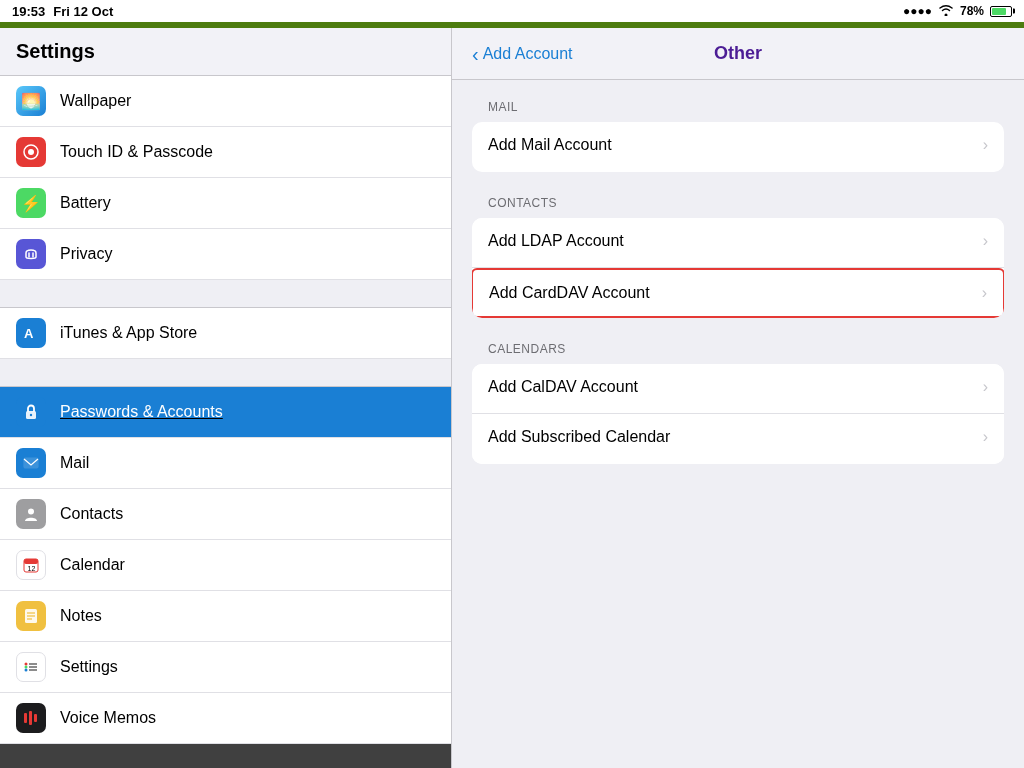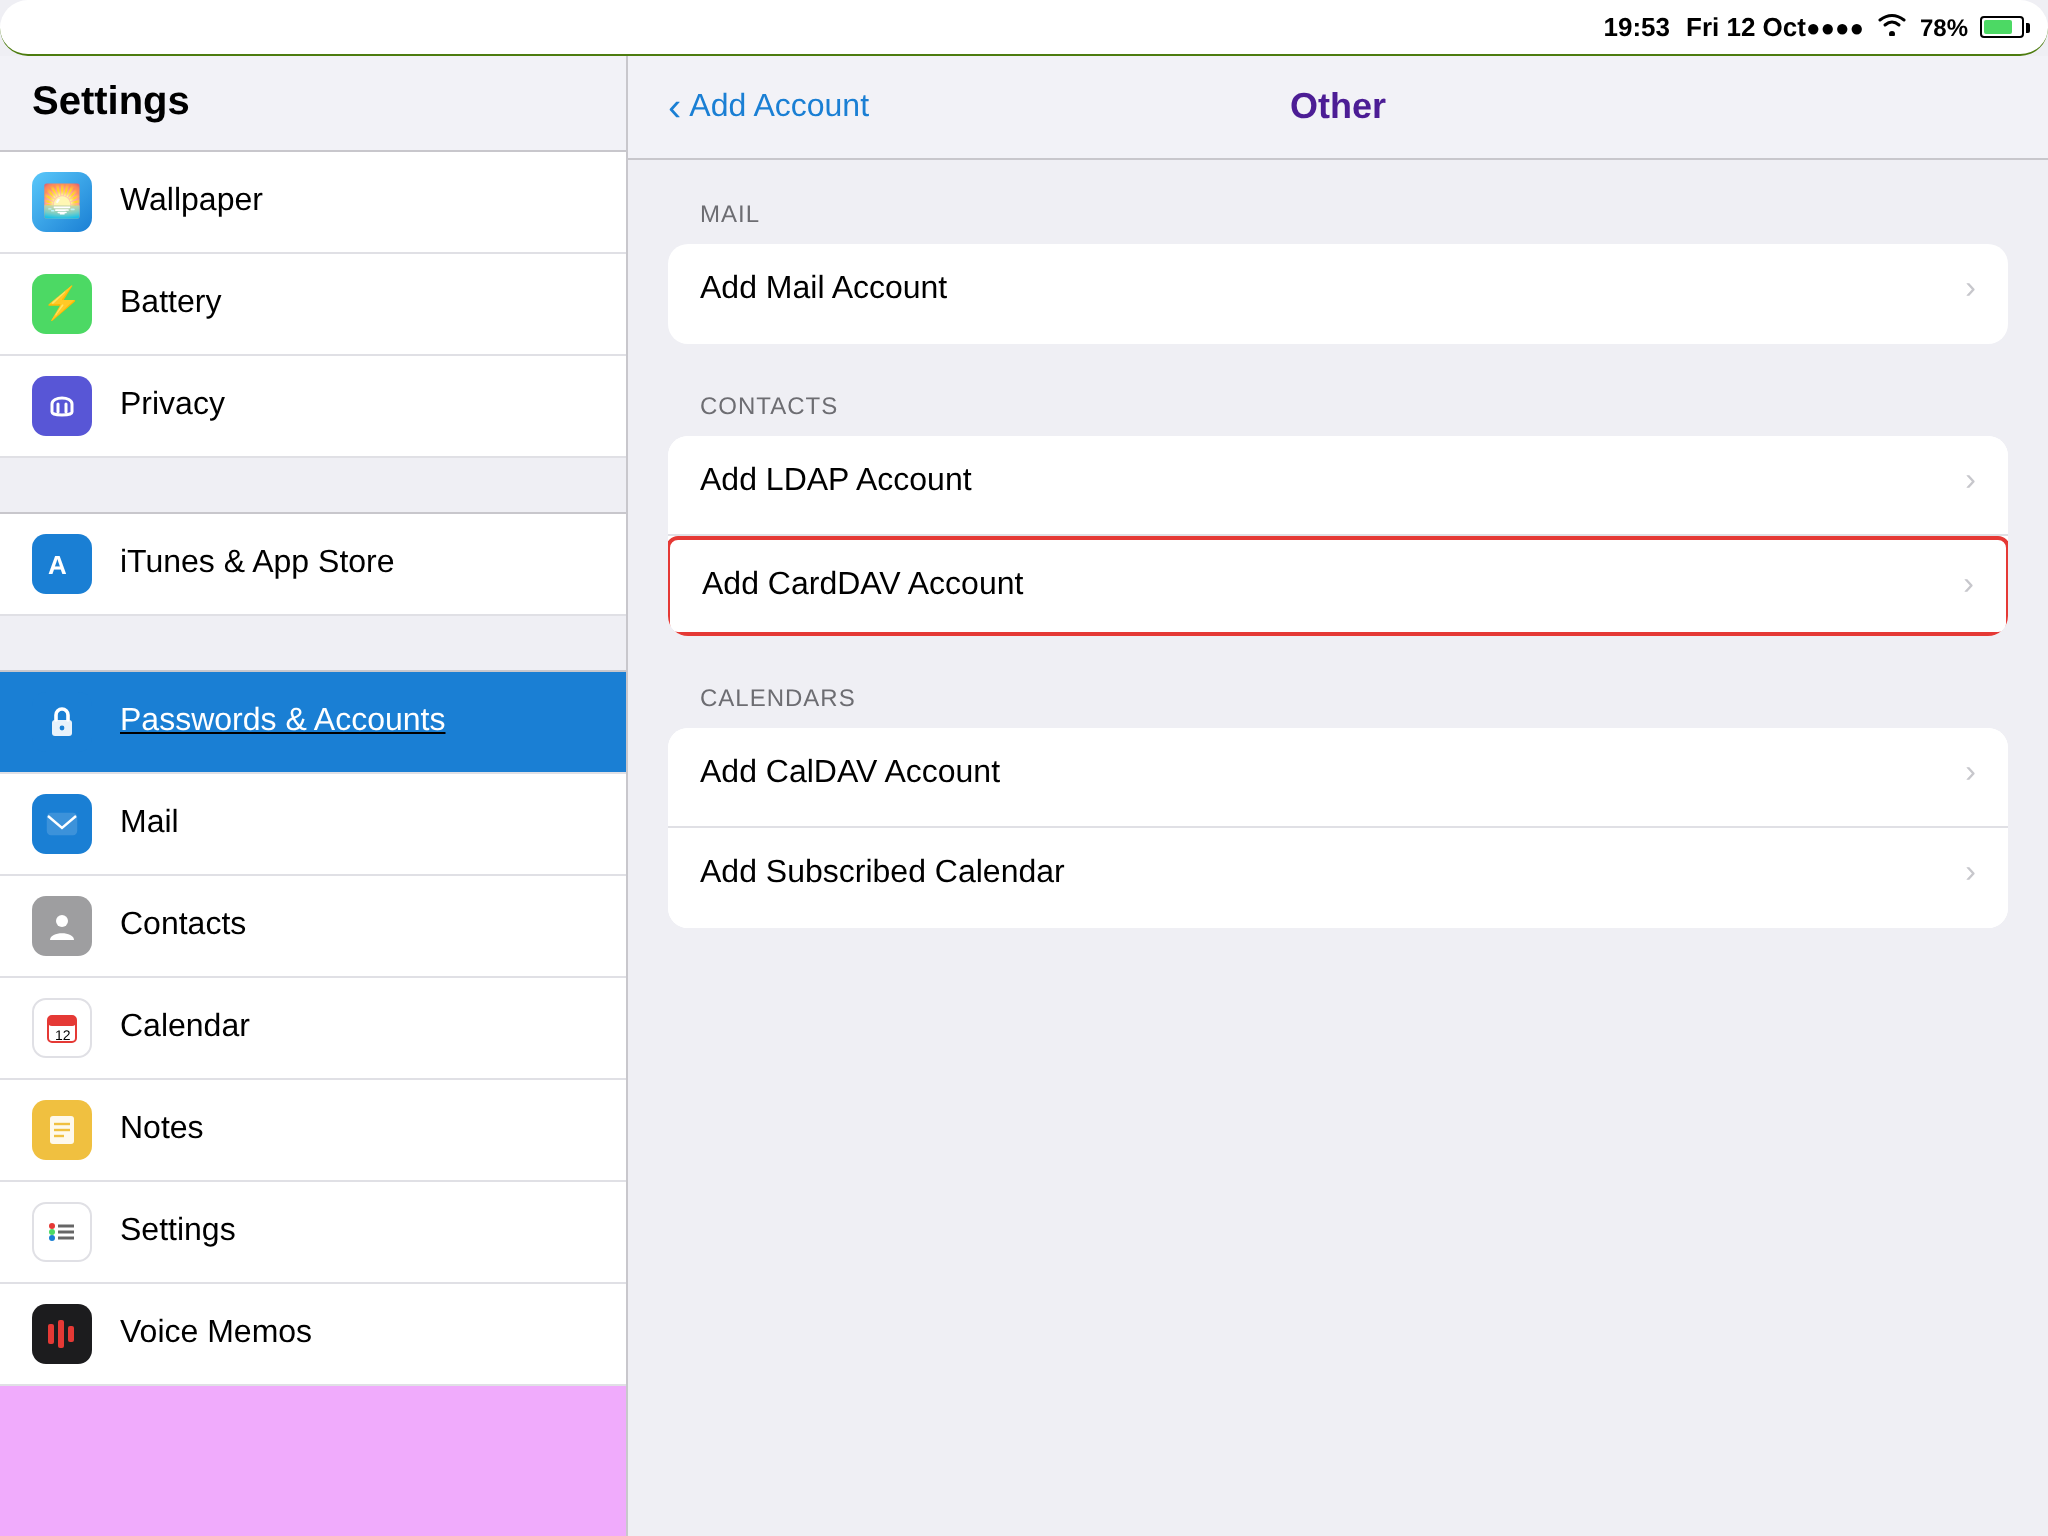--- a/index.html
+++ b/index.html
@@ -4,46 +4,45 @@
   <style>
     * { margin: 0; padding: 0; box-sizing: border-box; }
     body { font-family: -apple-system, 'SF Pro Text', 'Helvetica Neue', sans-serif; background: #efeff4; width: 1024px; height: 768px; overflow: hidden; display: flex; flex-direction: column; }
 
     
     .status-bar {
       background: #fff;
       height: 28px;
       display: flex;
       align-items: center;
-      justify-content: flex-end;
+      justify-content: space-between;
       padding: 0 12px;
       font-size: 13px;
       font-weight: 600;
       color: #000;
       flex-shrink: 0;
-      border-bottom: 1px solid #4d7c0f;
-      border-radius: 14px;
+      border-bottom: 6px solid #4d7c0f;
     }
     .status-left { display: flex; gap: 8px; align-items: center; }
     .status-right { display: flex; gap: 6px; align-items: center; font-size: 12px; }
     .battery-body { width: 22px; height: 11px; border: 1.5px solid #000; border-radius: 2px; position: relative; display: flex; align-items: center; padding: 1px; }
     .battery-body::after { content: ''; position: absolute; right: -4px; top: 50%; transform: translateY(-50%); width: 2.5px; height: 5px; background: #000; border-radius: 0 1px 1px 0; }
     .battery-fill { background: #4cd964; height: 100%; width: 78%; border-radius: 1px; }
 
     
     .main-layout {
       display: flex;
       flex: 1;
       overflow: hidden;
     }
 
     
     .sidebar {
-      width: 314px;
-      background: #f0abfc;
+      width: 452px;
+      background: #404040;
       border-right: 1px solid #c8c7cc;
       display: flex;
       flex-direction: column;
       overflow: hidden;
     }
     .sidebar-header {
       padding: 12px 16px;
       font-size: 20px;
       font-weight: 700;
       color: #000;
@@ -200,20 +199,29 @@
 
   <div class="sidebar">
     <div class="sidebar-header">Settings</div>
     <div class="sidebar-list">
 
       <div class="sidebar-item">
         <div class="icon-circle" style="background: linear-gradient(135deg,#5ac8fa,#1a7fd4);">🌅</div>
         <span class="sidebar-item-label">Wallpaper</span>
       </div>
       <div class="sidebar-item">
+        <div class="icon-circle" style="background:#e53935;">
+          <svg width="18" height="18" viewBox="0 0 18 18">
+              <circle cx="9" cy="9" r="7" stroke="#fff" stroke-width="1.5" fill="none"></circle>
+              <circle cx="9" cy="9" r="3" fill="#fff"></circle>
+            </svg>
+        </div>
+        <span class="sidebar-item-label">Touch ID &amp; Passcode</span>
+      </div>
+      <div class="sidebar-item">
         <div class="icon-circle" style="background:#4cd964;">⚡</div>
         <span class="sidebar-item-label">Battery</span>
       </div>
       <div class="sidebar-item">
         <div class="icon-circle" style="background:#5856d6;">
           <svg width="18" height="18" viewBox="0 0 18 18">
               <path d="M4 8 C4 4 14 4 14 8 L14 12 C14 14 4 14 4 12 Z" fill="none" stroke="#fff" stroke-width="1.5"></path>
               <path d="M7 8 L7 12 M11 8 L11 12" stroke="#fff" stroke-width="1.5" stroke-linecap="round"></path>
             </svg>
         </div>

